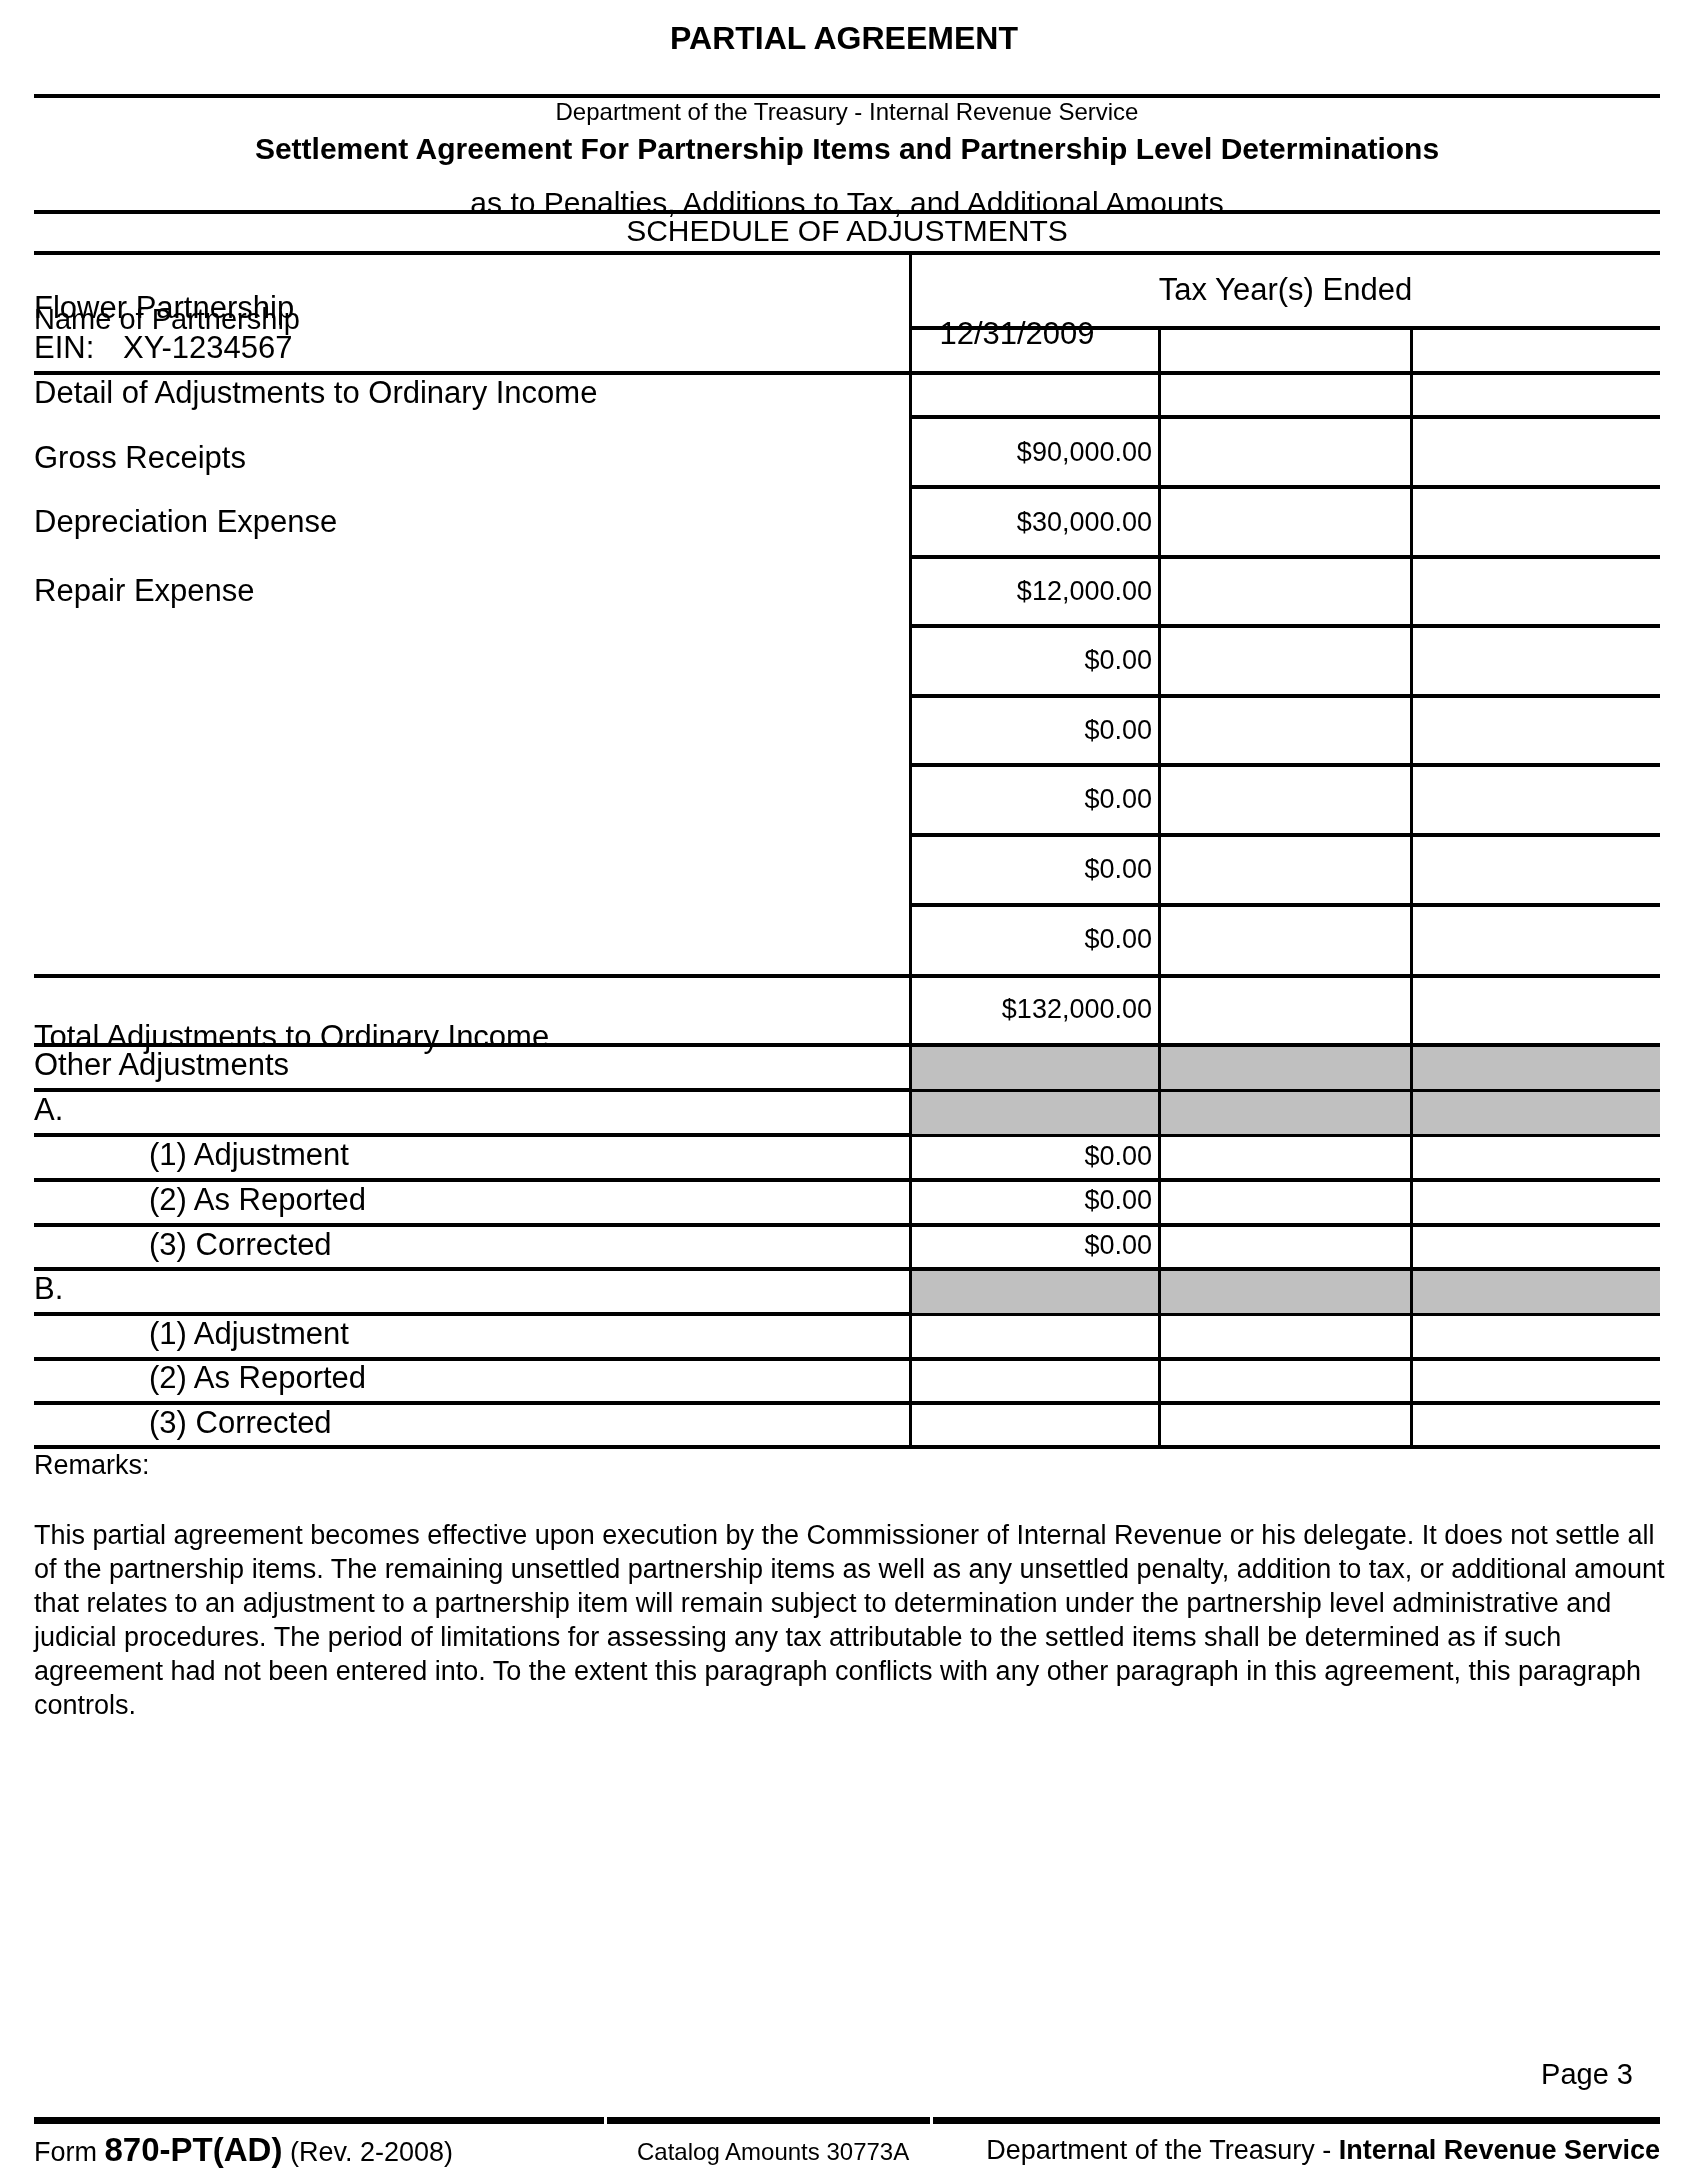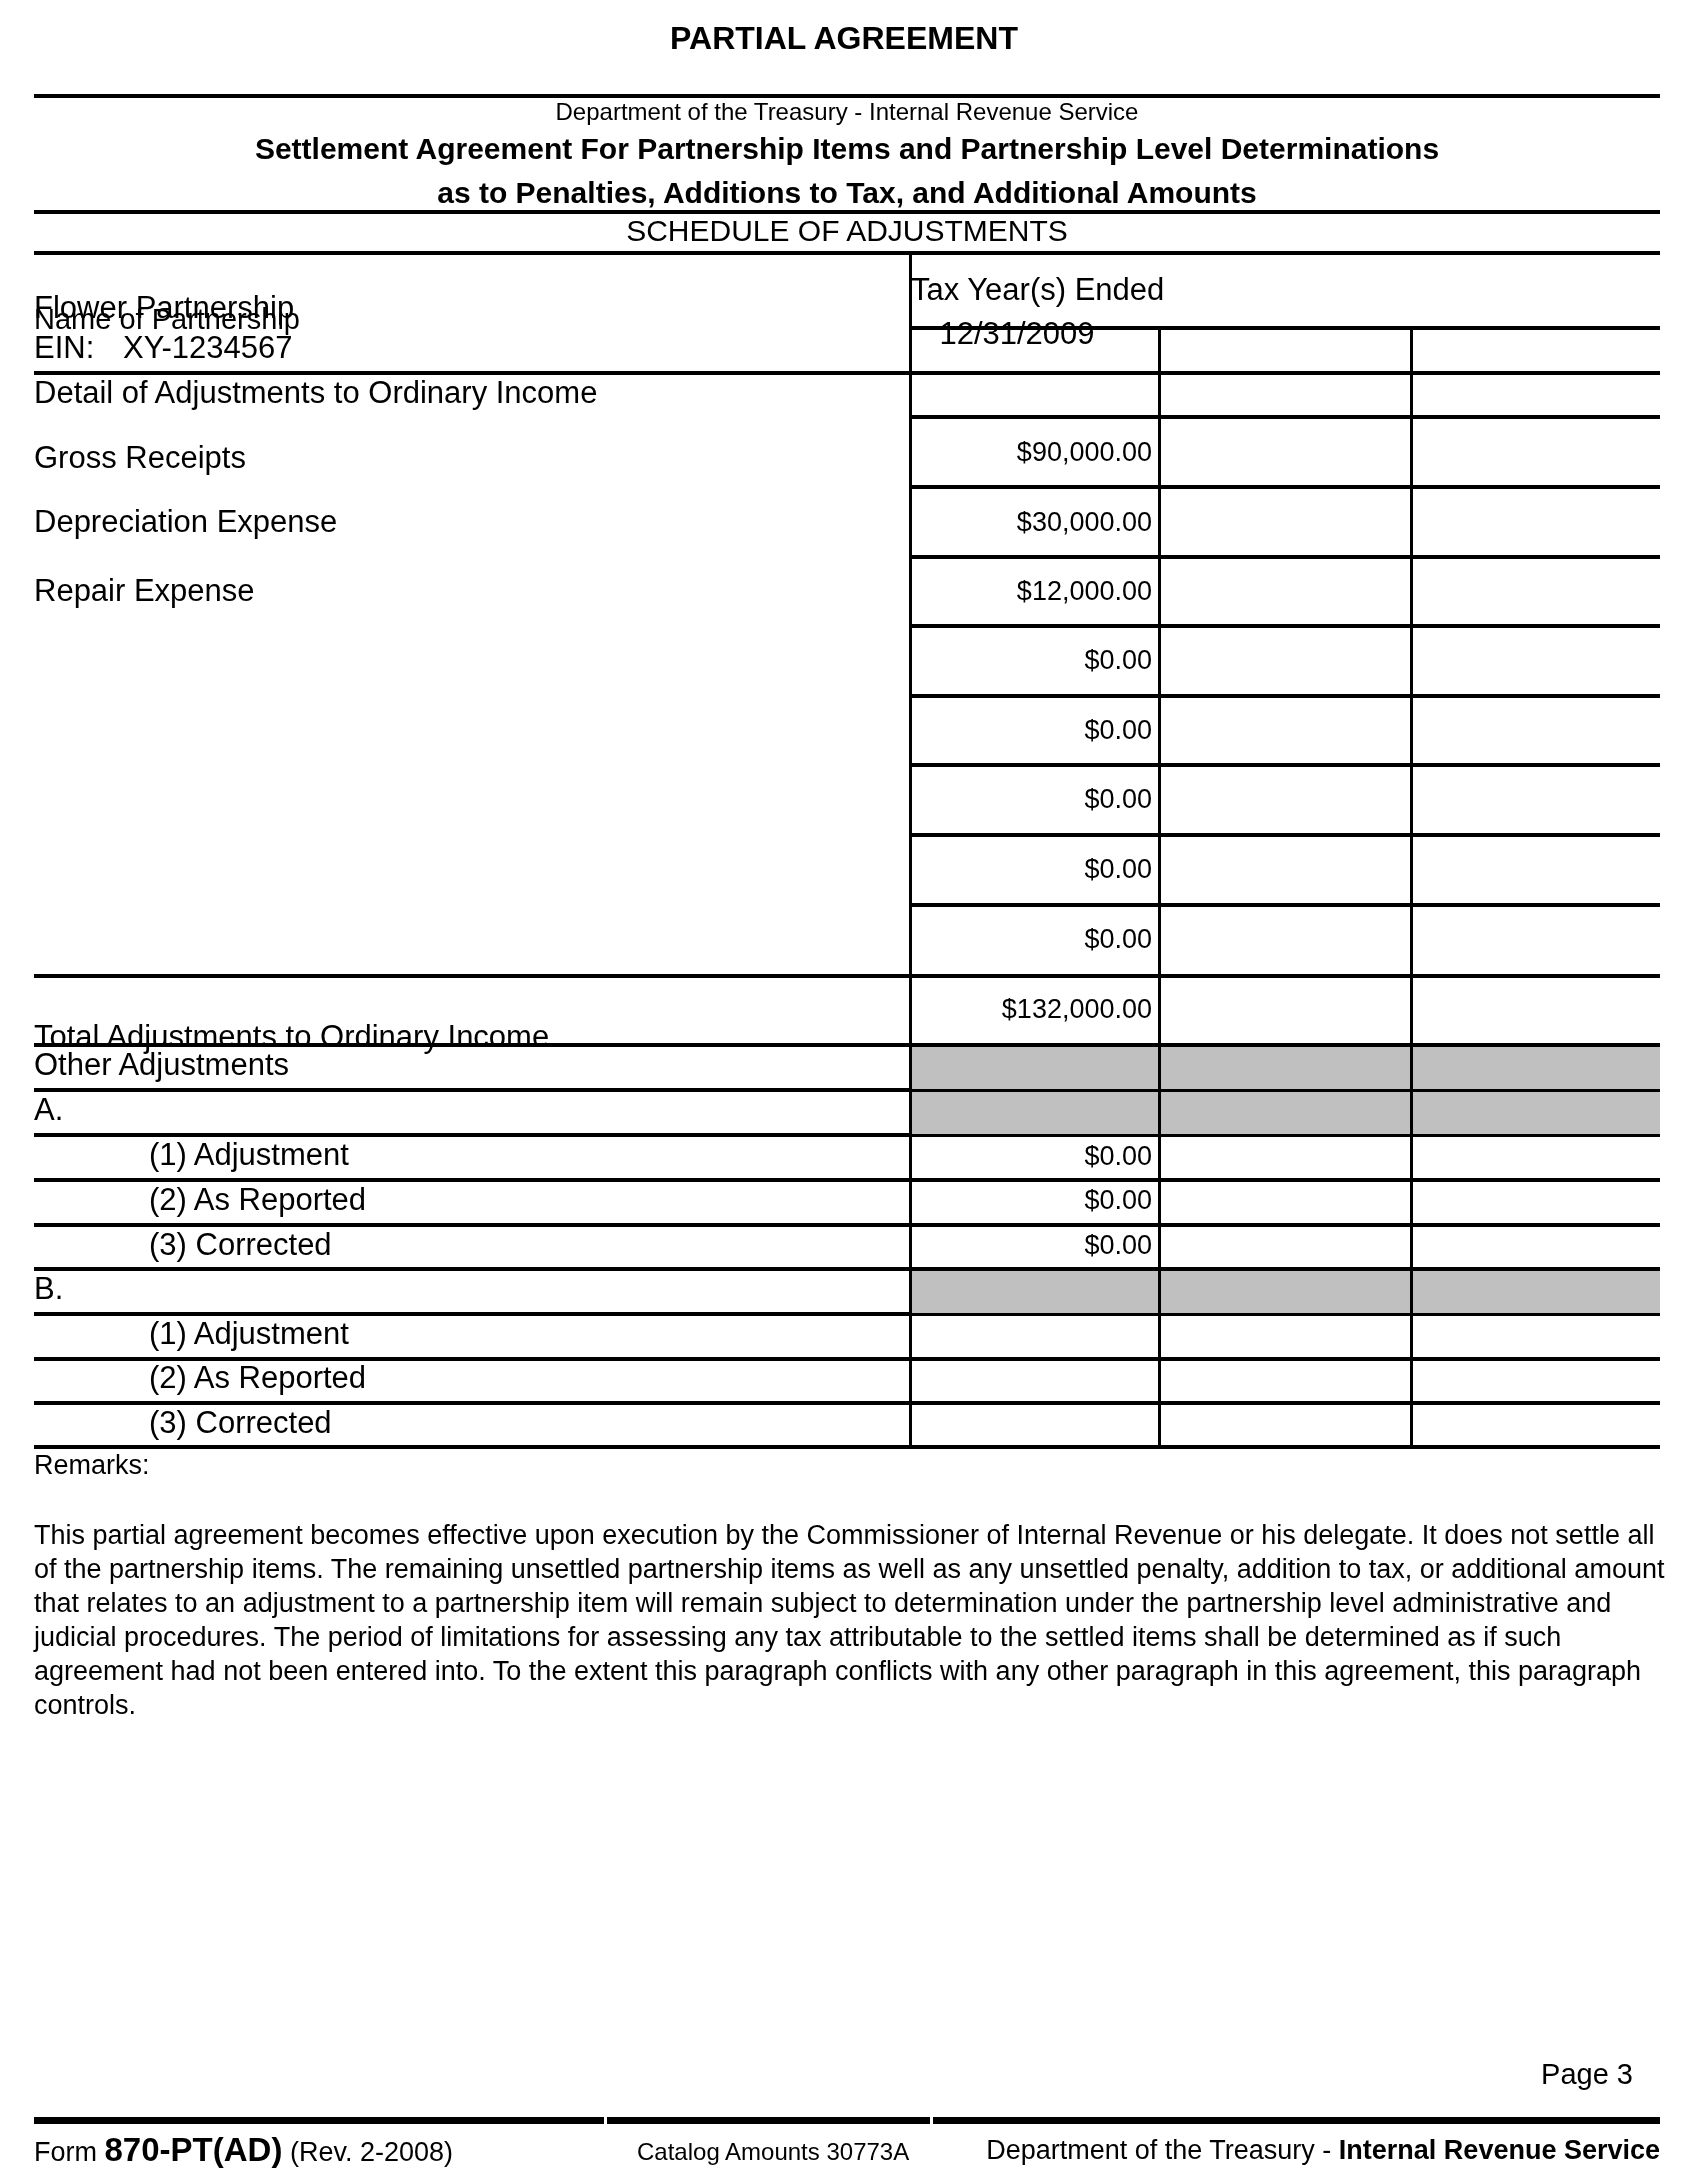--- a/index.html
+++ b/index.html
@@ -17,31 +17,31 @@
   .remarks-p { position: absolute; left: 34px; width: 1634px; top: 1518px; font-size: 27px; line-height: 34px; }
 </style>
 </head>
 <body>
 
 <div class="abs title">PARTIAL AGREEMENT</div>
 
 <div class="hr" style="left:34px;width:1626px;top:94px;height:3.7px;"></div>
 <div class="abs center" style="top:98px;font-size:24px;">Department of the Treasury - Internal Revenue Service</div>
 <div class="abs center" style="top:132px;font-size:30px;font-weight:bold;">Settlement Agreement For Partnership Items and Partnership Level Determinations</div>
-<div class="abs center" style="top:176px;font-size:30px;font-weight:bold;">as to Penalties, Additions to Tax, and Additional Amounts</div>
+<div class="abs center" style="top:186px;font-size:30px;font-weight:normal;">as to Penalties, Additions to Tax, and Additional Amounts</div>
 <div class="hr" style="left:34px;width:1626px;top:210px;height:3.7px;"></div>
 <div class="abs center" style="top:214px;font-size:30px;">SCHEDULE OF ADJUSTMENTS</div>
 <div class="hr" style="left:34px;width:1626px;top:251px;height:3.7px;"></div>
 
 <div class="lbl" style="top:255px;font-size:29px;margin-top:48px;">Name of Partnership</div>
 <div class="lbl" style="top:290px;">Flower Partnership</div>
 <div class="lbl" style="top:330px;">EIN:</div>
 <div class="lbl" style="top:330px;left:123px;">XY-1234567</div>
 
-<div class="abs" style="left:911px;width:749px;top:272px;text-align:left;font-size:31px;">Tax Year(s) Ended</div>
+<div class="abs" style="left:911px;width:749px;top:272px;text-align:center;font-size:31px;">Tax Year(s) Ended</div>
 <div class="hr" style="left:911px;width:749px;top:326px;height:3.7px;"></div>
 <div class="abs" style="left:911px;width:212px;top:316px;text-align:center;font-size:31px;">12/31/2009</div>
 <div class="abs" style="left:1161px;width:249px;top:329px;text-align:center;font-size:31px;"></div>
 <div class="abs" style="left:1413px;width:247px;top:329px;text-align:center;font-size:31px;"></div>
 
 <div class="vr" style="left:909px;top:253px;height:1196px;"></div>
 <div class="vr" style="left:1158px;top:326px;height:1123px;"></div>
 <div class="vr" style="left:1410px;top:326px;height:1123px;"></div>
 
 <div class="hr" style="left:34px;width:1626px;top:371px;height:3.7px;"></div>

